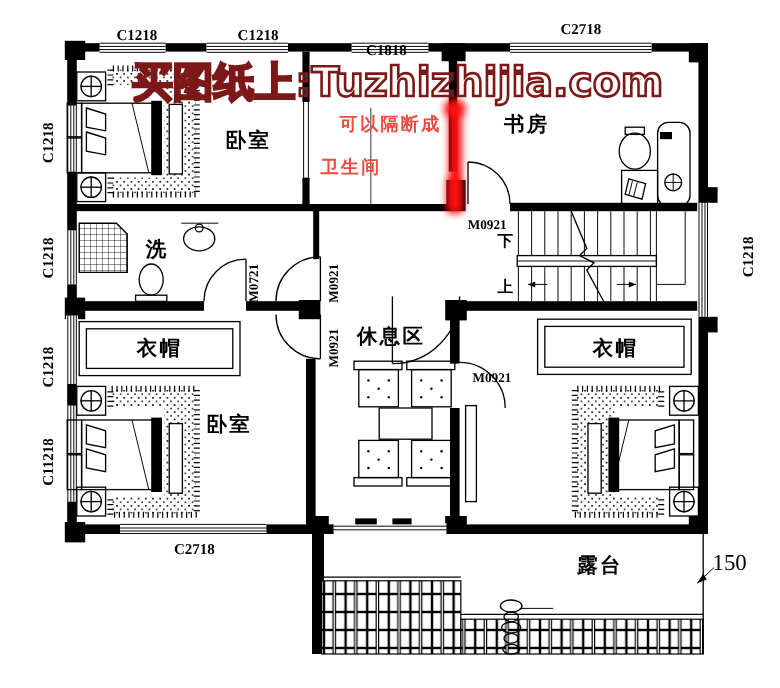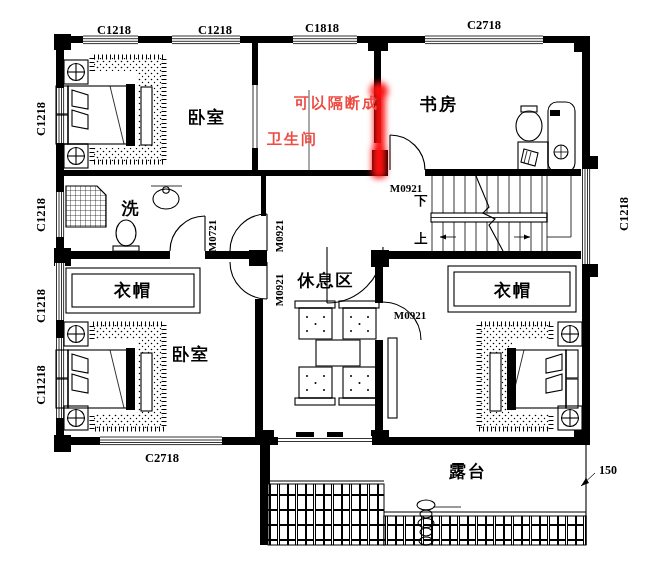--- a/index.html
+++ b/index.html
@@ -11,27 +11,27 @@
   .sw{stroke:#000;stroke-width:1.1;fill:#fff;}
   .dot{fill:#000;stroke:none;}
   .tickb{stroke:#000;stroke-width:5;stroke-dasharray:1 3;fill:none;}
   .thin{stroke:#000;stroke-width:0.8;fill:none;}
   .lbl{position:absolute;transform:translate(-50%,-50%);color:#000;white-space:nowrap;z-index:2;}
   .vert{transform:translate(-50%,-50%) rotate(-90deg);}
   .room{font-size:17px;font-weight:700;letter-spacing:2px;font-family:"DejaVu Sans",sans-serif;}
   .tag{font-size:12.5px;font-weight:700;}
   .door-tag{font-size:11px;font-weight:700;}
   .stair-dir{font-size:13px;font-weight:700;font-family:"DejaVu Sans",sans-serif;}
-  .dim{font-size:12px;font-weight:700;}
+  .dim{font-size:19px;font-weight:400;}
   .watermark{position:absolute;left:110px;top:46px;z-index:5;font-size:34px;font-weight:700;
      font-family:"DejaVu Sans",sans-serif;white-space:nowrap;letter-spacing:0;
      color:rgba(245,240,235,0.18);-webkit-text-stroke:2.2px #7c1818;}
   .note{position:absolute;z-index:4;color:#ee4b42;font-size:15px;font-weight:700;
      font-family:"DejaVu Sans",sans-serif;letter-spacing:2px;}
-  .note1{left:283px;top:94px;margin-left:11px;}
+  .note1{left:283px;top:94px;}
   .note2{left:267px;top:130px;}
   .red-mark{position:absolute;left:366px;top:82px;width:28px;height:98px;z-index:3;filter:blur(3px);}
   .red-mark i{position:absolute;background:#fb0f0f;display:block;}
   .red-mark .m1{left:4px;top:0;width:18px;height:18px;border-radius:50%;}
   .red-mark .m2{left:8px;top:12px;width:11px;height:58px;border-radius:5px;}
   .red-mark .m3{left:6px;top:64px;width:14px;height:32px;border-radius:4px;}
 </style>
 </head>
 <body>
 
@@ -312,51 +312,52 @@
     </g>
     <g>
       <line class="thin" x1="581" y1="486" x2="595" y2="473"></line>
       <polygon class="f" points="581,486 589,483 586,478"></polygon>
     </g>
   </g>
 </svg>
 
 <span class="lbl tag" style="left:114px;top:30px">C1218</span>
 <span class="lbl tag" style="left:215px;top:30px">C1218</span>
-<span class="lbl tag" style="left:322px;top:28px">C1818</span>
+<span class="lbl tag" style="left:322px;top:42px">C1818</span>
 <span class="lbl tag" style="left:484px;top:25px">C2718</span>
 
 <span class="lbl tag vert" style="left:41px;top:119px">C1218</span>
 <span class="lbl tag vert" style="left:41px;top:215px">C1218</span>
 <span class="lbl tag vert" style="left:41px;top:306px">C1218</span>
 <span class="lbl tag vert" style="left:41px;top:385px">C11218</span>
 
 <span class="lbl tag vert" style="left:624px;top:214px">C1218</span>
 <span class="lbl tag" style="left:162px;top:458px">C2718</span>
 
 <span class="lbl room" style="left:207px;top:117px">卧室</span>
 <span class="lbl room" style="left:439px;top:104px">书房</span>
 <span class="lbl room" style="left:131px;top:208px">洗</span>
 <span class="lbl room" style="left:133px;top:290px">衣帽</span>
 <span class="lbl room" style="left:191px;top:354px">卧室</span>
 <span class="lbl room" style="left:326px;top:280px">休息区</span>
 <span class="lbl room" style="left:513px;top:290px">衣帽</span>
-<span class="lbl room" style="left:468px;top:471px">露台</span>
+<span class="lbl room" style="left:500px;top:471px">露台</span>
 
 <span class="lbl door-tag vert" style="left:212px;top:236px">M0721</span>
 <span class="lbl door-tag vert" style="left:279px;top:236px">M0921</span>
 <span class="lbl door-tag vert" style="left:279px;top:290px">M0921</span>
 <span class="lbl door-tag" style="left:406px;top:188px">M0921</span>
 <span class="lbl door-tag" style="left:410px;top:315px">M0921</span>
 
 <span class="lbl stair-dir" style="left:421px;top:201px">下</span>
 <span class="lbl stair-dir" style="left:421px;top:239px">上</span>
 
 <span class="lbl dim" style="left:608px;top:470px">150</span>
 
+<div class="watermark">买图纸上:Tuzhizhijia.com</div>
 <div class="note note1">可以隔断成</div>
 <div class="note note2">卫生间</div>
 
 <div class="red-mark">
   <i class="m1"></i>
       <i class="m2"></i>
       <i class="m3"></i>
 </div>
 
 </div>

